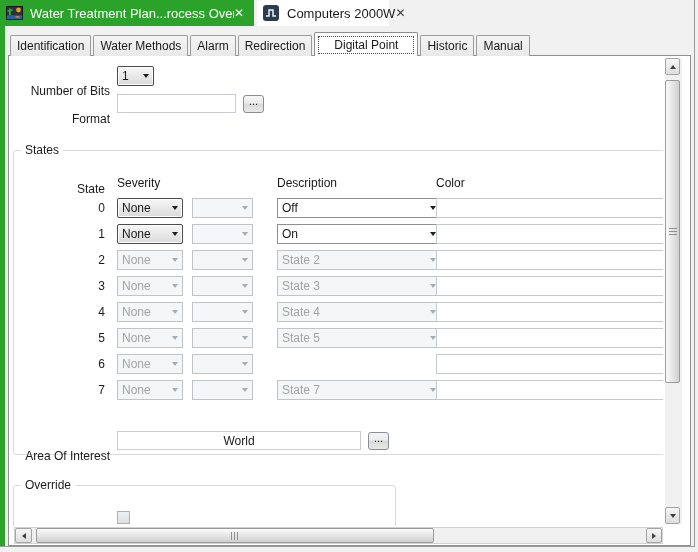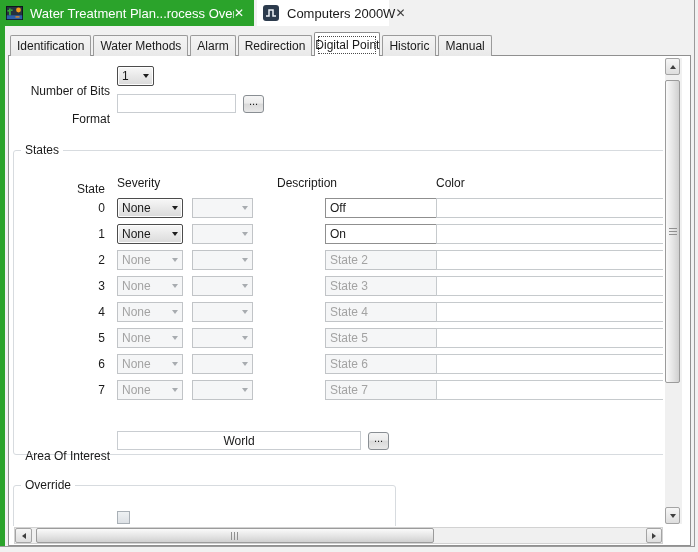--- a/index.html
+++ b/index.html
@@ -29,21 +29,21 @@
   #pane { left:8px; top:55px; width:683px; height:491px; background:#fff; border:1px solid #909090; }
 
   
   #tabstrip { left:10px; top:32px; height:24px; display:flex; align-items:flex-end; z-index:10;justify-content:center; }
   .tab {
     height:21px; padding:0 6px; display:flex; align-items:center; margin-right:2px;
     border:1px solid #9b9b9b; border-bottom:none; border-radius:2px 2px 0 0;
     background:linear-gradient(#f4f4f4,#e9e9e9); white-space:nowrap; cursor:default;
   }
   .tab.selected {
-    height:24px; background:#fff; position:relative; padding:0 0; z-index:11;
+    height:24px; background:#fff; position:relative; padding:0 19px; z-index:11;
     border-color:#8f8f8f;
   }
   .tab.selected::after { content:""; position:absolute; left:3px; right:3px; top:3px; bottom:2px; border:1px dotted #4a4a4a; }
 
   
   #content { left:9px; top:56px; width:654px; height:470px; background:#fff; overflow:hidden; }
 
   .lbl { position:absolute; left:0; width:101px; text-align:right; white-space:nowrap;margin-top:14px; }
   .lbl2 { position:absolute; white-space:nowrap; }
 
@@ -68,21 +68,21 @@
     display:flex; align-items:center; justify-content:center; line-height:1; padding-bottom:5px; cursor:default; }
 
   
   .group { position:absolute; border:1px solid #d7dbdf; border-radius:3px; }
   .legend { position:absolute; top:-8px; left:7px; background:#fff; padding:0 4px; white-space:nowrap; }
 
   .srow { position:absolute; left:0; width:100%; height:20px; }
   .snum { position:absolute; left:60px; width:36px; text-align:right; top:3px; }
   .c-sev1 { left:108px; width:66px; }
   .c-sev2 { left:183px; width:61px; }
-  .c-desc { left:268px; width:164px;margin-left:48px; }
+  .c-desc { left:268px; width:164px; }
   .c-color { left:427px; width:240px; }
 
   
   .cb { position:absolute; width:13px; height:13px; border:1px solid #a9b0b6; background:linear-gradient(#eef1f3,#dde1e5); }
 
   
   .sb-btn { position:absolute; border:1px solid #a4a4a4; border-radius:2px; background:linear-gradient(#f6f6f6,#dedede); display:flex; align-items:center; justify-content:center; }
   .tri-l { width:0;height:0;border-top:3px solid transparent;border-bottom:3px solid transparent;border-right:4px solid #3f3f3f; }
   .tri-r { width:0;height:0;border-top:3px solid transparent;border-bottom:3px solid transparent;border-left:4px solid #3f3f3f; }
   .tri-u { width:0;height:0;border-left:3px solid transparent;border-right:3px solid transparent;border-bottom:4px solid #3f3f3f; }
@@ -329,26 +329,20 @@
         <span class="carrow">
           <span class="tri-down"></span>
         </span>
       </div>
     <div class="combo dis c-sev2">
         <span class="ctext"></span>
         <span class="carrow">
           <span class="tri-down"></span>
         </span>
       </div>
-    <div class="combo dis c-desc">
-        <span class="ctext">State 6</span>
-        <span class="carrow">
-          <span class="tri-down"></span>
-        </span>
-      </div>
     <input class="colorbox c-color" value="" style="">
   </div>
 
   <div class="srow" style="top:324px">
     <span class="snum">7</span>
     <div class="combo dis c-sev1">
         <span class="ctext">None</span>
         <span class="carrow">
           <span class="tri-down"></span>
         </span>

